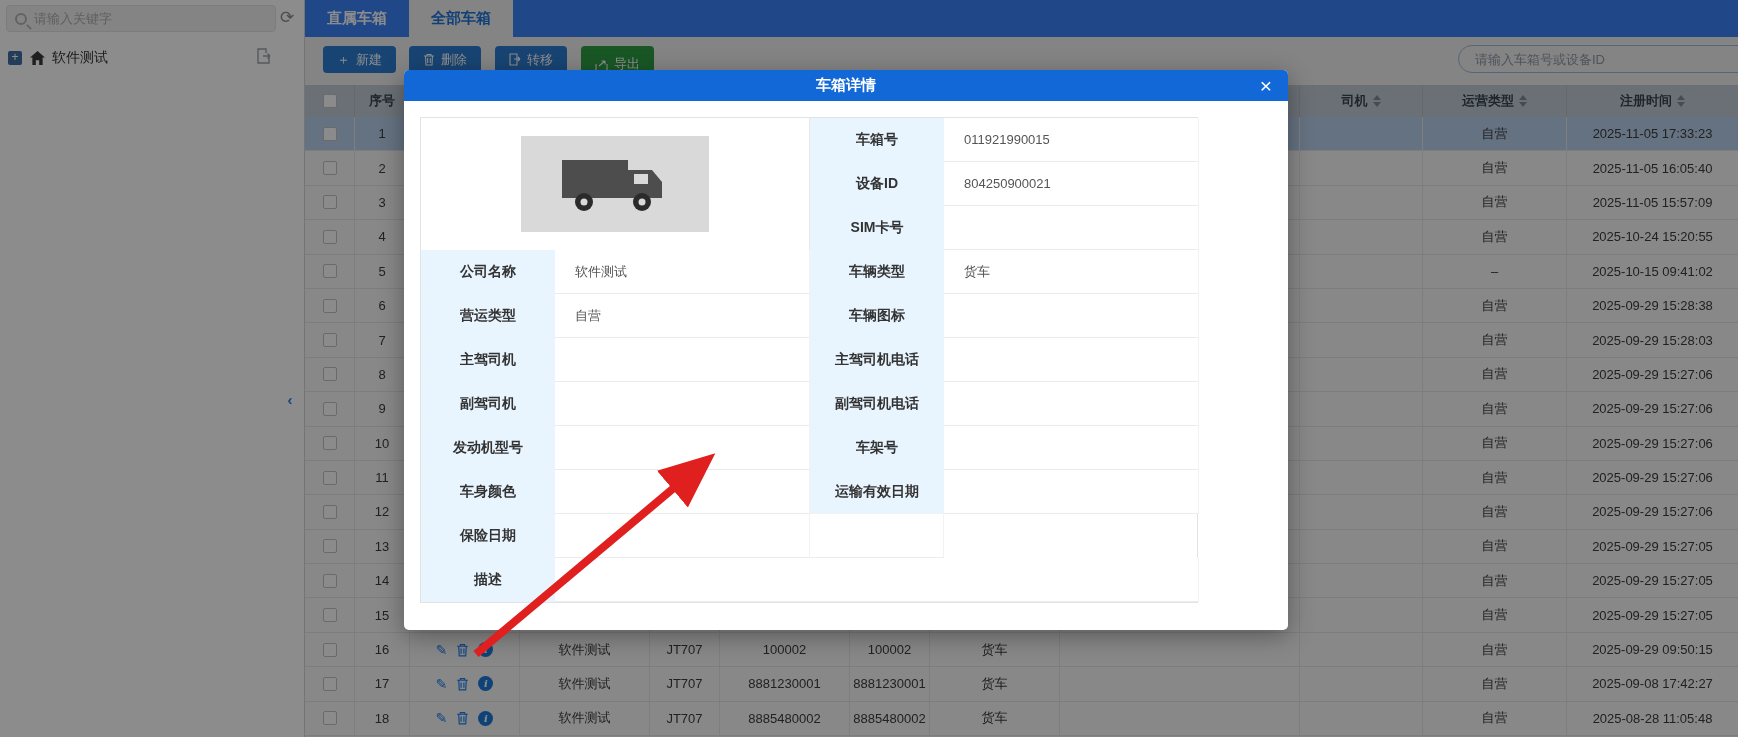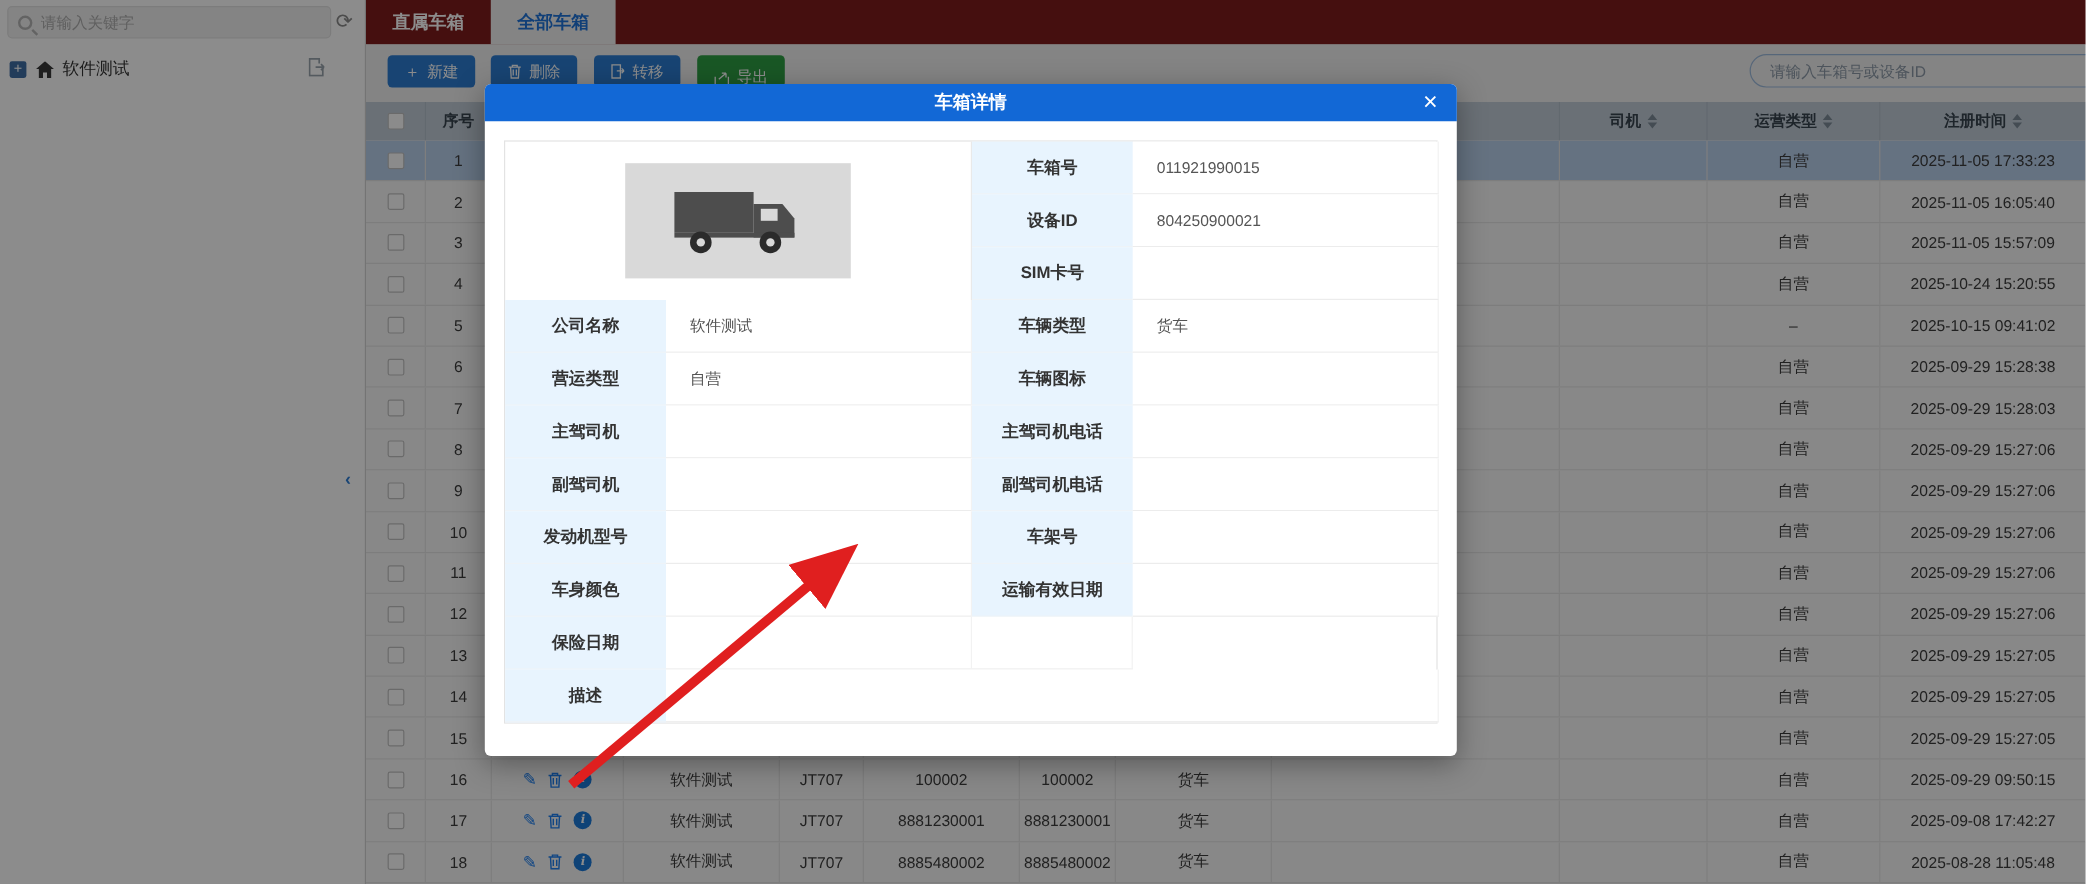--- a/index.html
+++ b/index.html
@@ -14,21 +14,21 @@
   .mag { width:12px; height:12px; border:2px solid #b5b5b5; border-radius:50%; position:relative; margin-right:7px; flex:none; }
   .mag::after { content:""; position:absolute; width:6px; height:2px; background:#b5b5b5; transform:rotate(45deg); left:9px; top:11px; }
   .refresh { position:absolute; right:7px; top:8px; width:20px; height:20px; color:#8a8a8a; font-size:17px; line-height:20px; text-align:center; cursor:pointer; }
   .tree-item { position:absolute; left:8px; top:45px; width:290px; height:26px; display:flex; align-items:center; font-size:14px; color:#333; }
   .expander { width:14px; height:14px; background:#3f6ea5; color:#fff; font-size:12px; line-height:13px; text-align:center; border-radius:2px; margin-right:8px; flex:none; }
   .home-ic { margin-right:7px; color:#3a3a3a; display:flex; }
   .tree-export { position:absolute; right:32px; top:48px; color:#9aa4ad; display:flex; cursor:pointer; }
   .collapse-tab { position:absolute; left:282px; top:380px; width:16px; height:38px; display:flex; align-items:center; justify-content:center; color:#2f7fd6; font-size:15px; font-weight:bold; cursor:pointer; }
 
   
-  .tabbar { position:absolute; left:305px; top:0; width:1433px; height:37px; background:#7f1d1d; display:flex; align-items:stretch;font-family:Liberation Mono, monospace; }
+  .tabbar { position:absolute; left:305px; top:0; width:1433px; height:37px; background:#3b82f6; display:flex; align-items:stretch;font-family:Liberation Mono, monospace; }
   .tab { padding:0 22px; display:flex; align-items:center; font-size:15px; font-weight:bold; color:#ffffff; cursor:pointer; }
   .tab.active { background:#f0f0f0; color:#1f74d9; }
 
   
   .toolbar { position:absolute; left:305px; top:37px; width:1433px; height:48px; background:#f0f0f0; }
   .btn { position:absolute; top:9px; height:27px; border-radius:4px; color:#fff; font-size:13px; display:flex; align-items:center; justify-content:center; gap:6px; padding:0 14px; cursor:pointer; border:none; }
   .btn .bic { display:flex; align-items:center; }
   .btn-blue { background:#2d7dd2; }
   .btn-green { background:#2f9e44; }
   .pill-search { position:absolute; right:-30px; top:8px; width:310px; height:28px; border:1px solid #9dbbdd; border-radius:14px; display:flex; align-items:center; padding:0 16px; }
@@ -51,21 +51,21 @@
   .cb { width:14px; height:14px; background:#fdfdfd; border:1px solid #c2c2c2; border-radius:2px; }
   .acts { gap:9px; }
   .ic-edit { color:#2080f0; font-size:14px; cursor:pointer; }
   .ic-del { display:flex; cursor:pointer; }
   .ic-info { width:15px; height:15px; border-radius:50%; background:#1d7ad9; color:#fff; font-size:10px; font-style:italic; font-weight:bold; line-height:15px; text-align:center; cursor:pointer; font-family:"DejaVu Serif",serif; }
 
   
   .overlay { position:absolute; inset:0; background:rgba(0,0,0,0.45); z-index:50; }
 
   
-  .modal { position:absolute; left:404px; top:70px; width:810px; height:560px; background:#ffffff; border-radius:5px; z-index:100; box-shadow:0 6px 24px rgba(0,0,0,0.35); }
+  .modal { position:absolute; left:404px; top:70px; width:884px; height:560px; background:#ffffff; border-radius:5px; z-index:100; box-shadow:0 6px 24px rgba(0,0,0,0.35); }
   .modal-head { height:31px; background:#1268d6; border-radius:5px 5px 0 0; display:flex; align-items:center; justify-content:center; position:relative; }
   .modal-title { color:#ffffff; font-size:15px; font-weight:bold; }
   .modal-close { position:absolute; right:16px; top:2px; color:#ffffff; font-size:21px; cursor:pointer; line-height:27px; }
   .mtable { position:absolute; left:16px; top:47px; width:778px; border:1px solid #e3e3e3; }
   .mrow-top { display:grid; grid-template-columns:389px 134px 255px; }
   .mimg-cell { grid-row:1 / span 3; display:flex; align-items:center; justify-content:center; border-right:1px solid #e9e9e9; }
   .truck-box { width:188px; height:96px; background:#d9d9d9; display:flex; align-items:center; justify-content:center; }
   .mrow { display:grid; grid-template-columns:134px 255px 134px 255px; height:44px; }
   .mrow-desc { display:grid; grid-template-columns:134px 644px; height:44px; }
   .mlabel { background:#e8f4fe; display:flex; align-items:center; justify-content:center; font-size:14px; font-weight:bold; color:#333; border-bottom:1px solid #eef3f7; }

